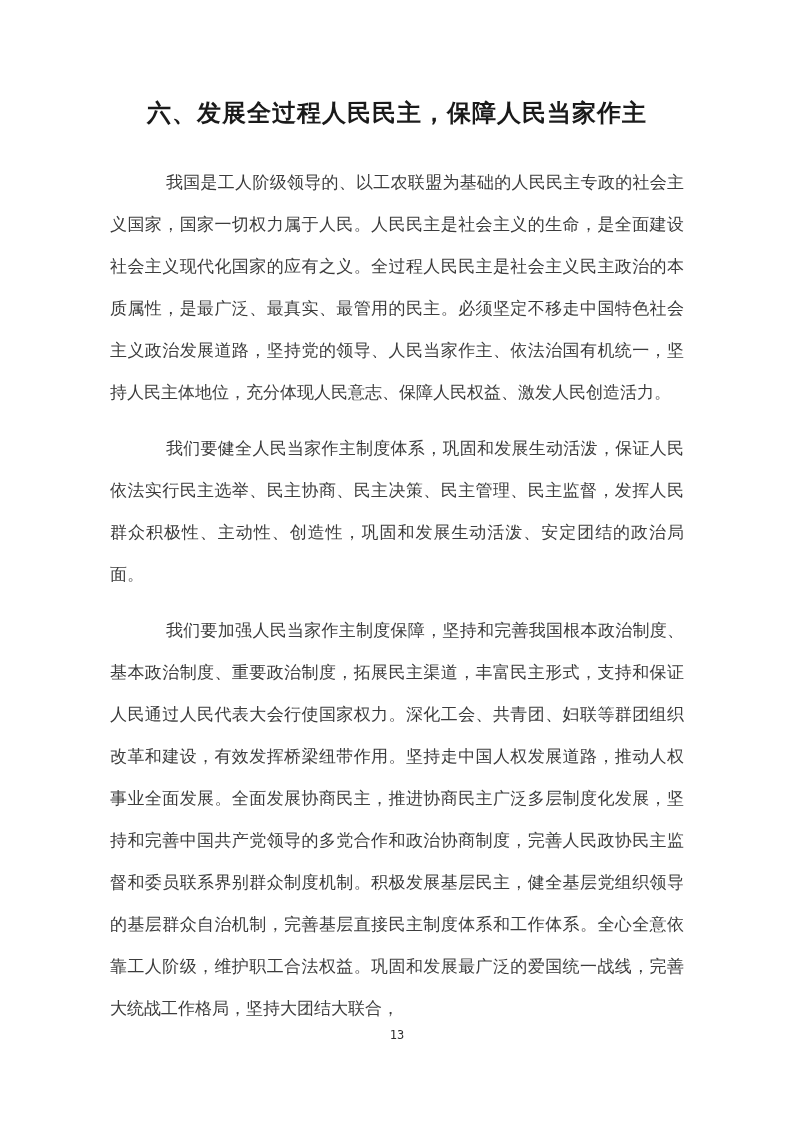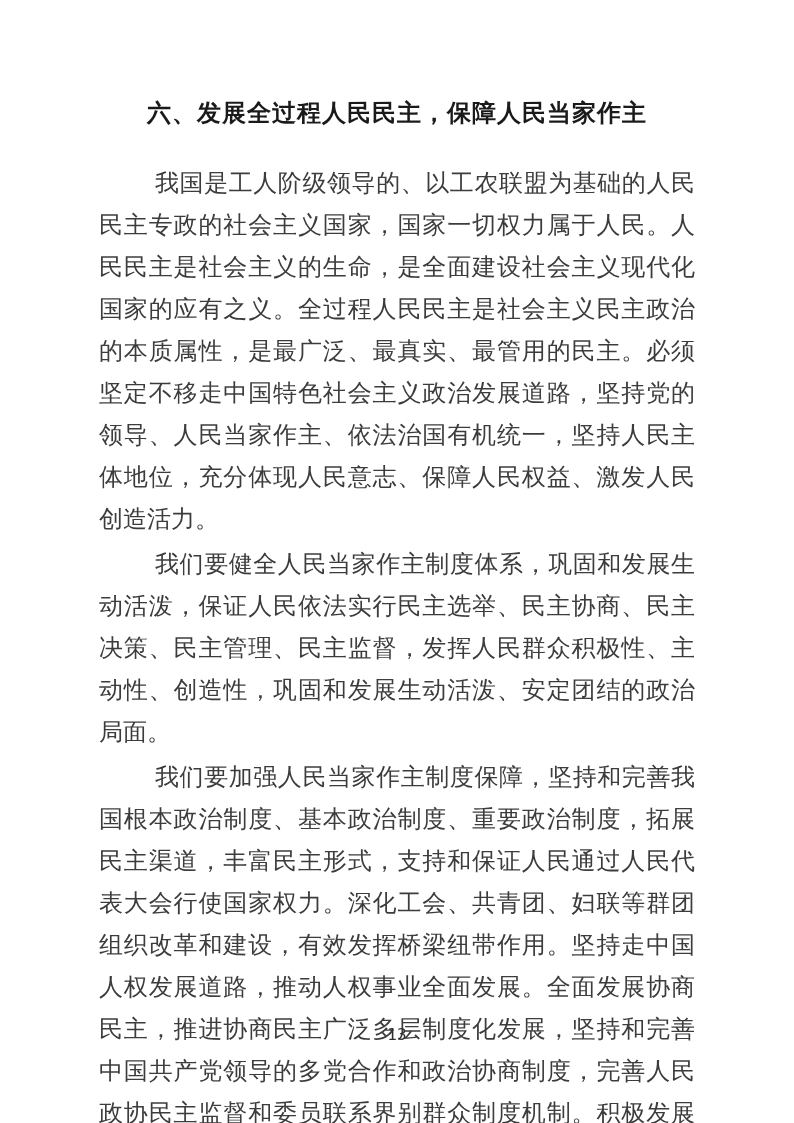--- a/index.html
+++ b/index.html
@@ -25,37 +25,37 @@
     line-height: 30px;
     font-weight: 700;
     letter-spacing: 1px;
     color: var(--title-color, #1a1a1a);
   }
   .doc-body {
     width: 602px;
     margin: 34px auto 0 auto;
   }
   .doc-paragraph {
-    margin: 3px;
-    font-size: 24px;
+    margin: 14px;
+    font-size: 17px;
     line-height: 42px;
     color: var(--body-color, #3c3c3c);
     text-align: justify;
     text-justify: inter-character;
     text-indent: 56px;
     letter-spacing: 0;
     word-break: break-all;
   }
   .page-number {
     position: absolute;
     left: 0;
     right: 0;
     bottom: 80px;
     text-align: center;
-    font-size: 16px;
+    font-size: 12px;
     line-height: 16px;
     font-family: "DejaVu Sans Mono", monospace;
     color: var(--pagenum-color, #2e2e2e);
   }
 </style>
 </head>
 <body>
 
 <div class="page">
   <h1 class="doc-title">六、发展全过程人民民主，保障人民当家作主</h1>

